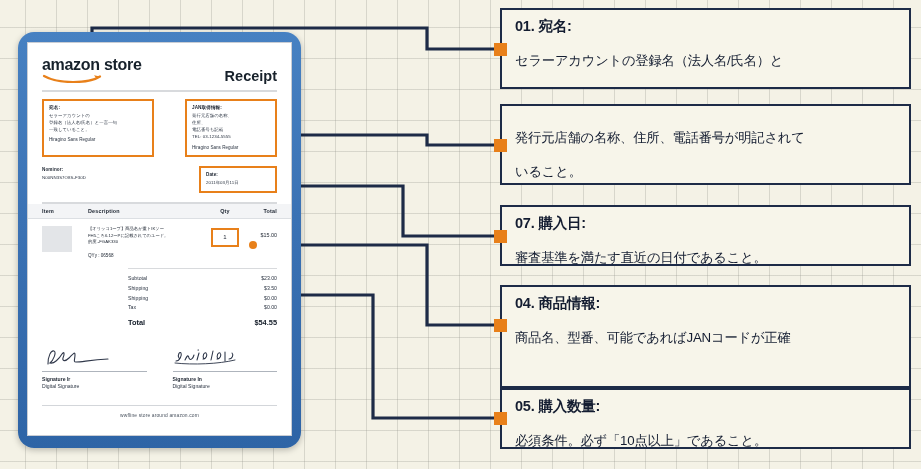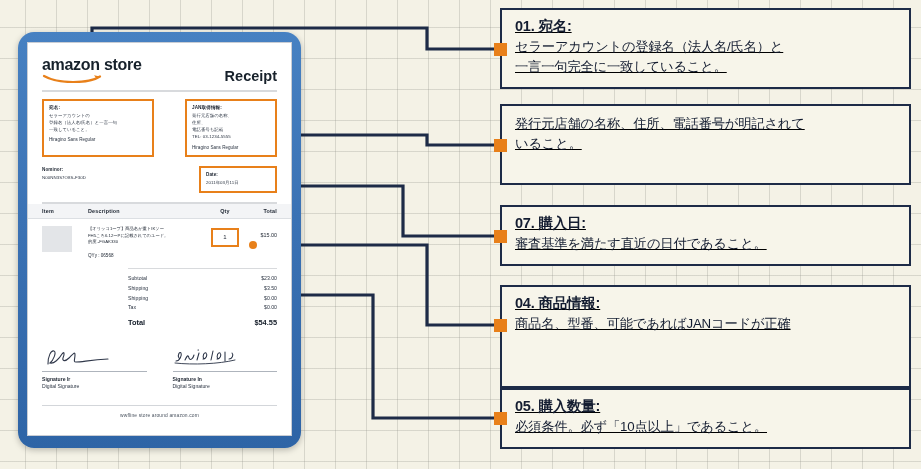--- a/index.html
+++ b/index.html
@@ -158,29 +158,28 @@
     text-align: center; font-size: 4.9px; color: #4a535f;
     margin-top: 7px; letter-spacing: 0.15px;
   }
 
   
   .callout {
     position: absolute;
     background: #f7f5ea;
     border: 2.5px solid #1d2b47;
     padding: 7px 16px 8px 13px;
-    text-decoration: underline;
   }
   .callout-title {
     font-size: 14.5px; font-weight: 700; color: #141d31;
     line-height: 1.3; letter-spacing: -0.2px;
   }
   .callout-body {
     font-size: 13.3px; color: #141d31; line-height: 1.38;
-    letter-spacing: -0.2px; margin-top: 2px;
+    letter-spacing: -0.2px; margin-top: 16px;
   }
   .co1 { left: 500px; top: 8px;   width: 411px; height: 81px; }
   .co2 { left: 500px; top: 104px; width: 411px; height: 81px; }
   .co3 { left: 500px; top: 205px; width: 411px; height: 61px; }
   .co4 { left: 500px; top: 285px; width: 411px; height: 103px; }
   .co5 { left: 500px; top: 388px; width: 411px; height: 61px; }
 
   .marker {
     position: absolute; width: 13px; height: 13px;
     background: #e8801a;
@@ -332,21 +331,20 @@
 
       <div class="foot-rule"></div>
       <div class="foot-txt">wwfline store around amazon.com</div>
 
     </div>
   </div>
 
   <div class="callout co1">
     <div class="callout-title">01. 宛名:</div>
     <div class="callout-body">セラーアカウントの登録名（法人名/氏名）と</div>
-    <div class="callout-body">一言一句完全に一致していること。</div>
   </div>
   <div class="marker" style="left:494px; top:43px;"></div>
 
   <div class="callout co2">
     <div class="callout-body">発行元店舗の名称、住所、電話番号が明記されて</div>
     <div class="callout-body">いること。</div>
   </div>
   <div class="marker" style="left:494px; top:139px;"></div>
 
   <div class="callout co3">

